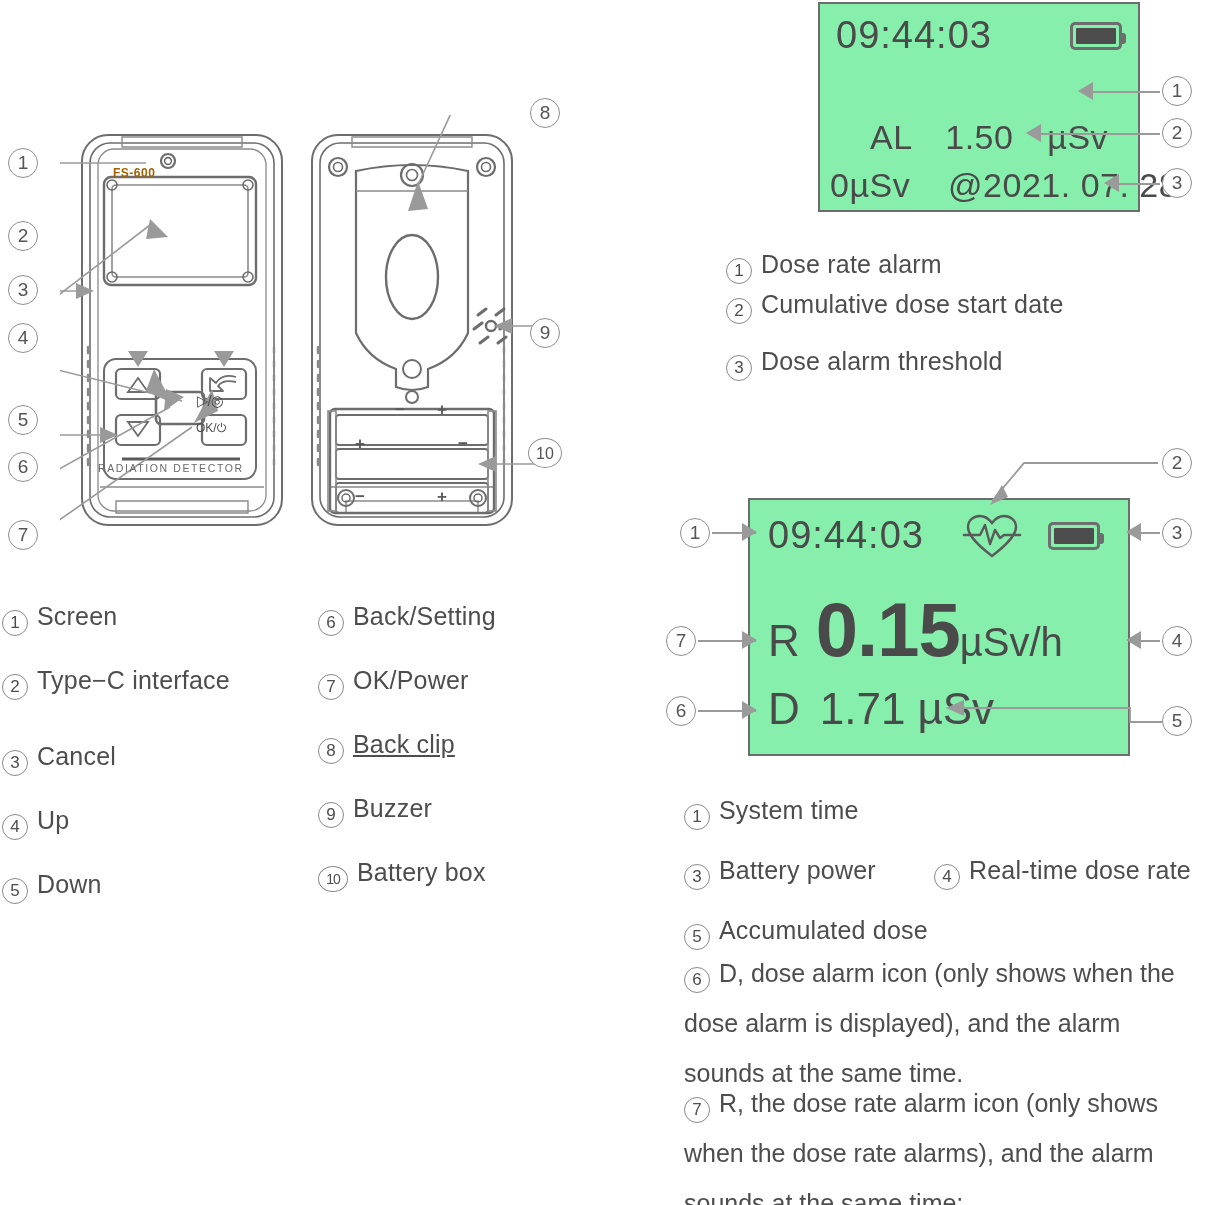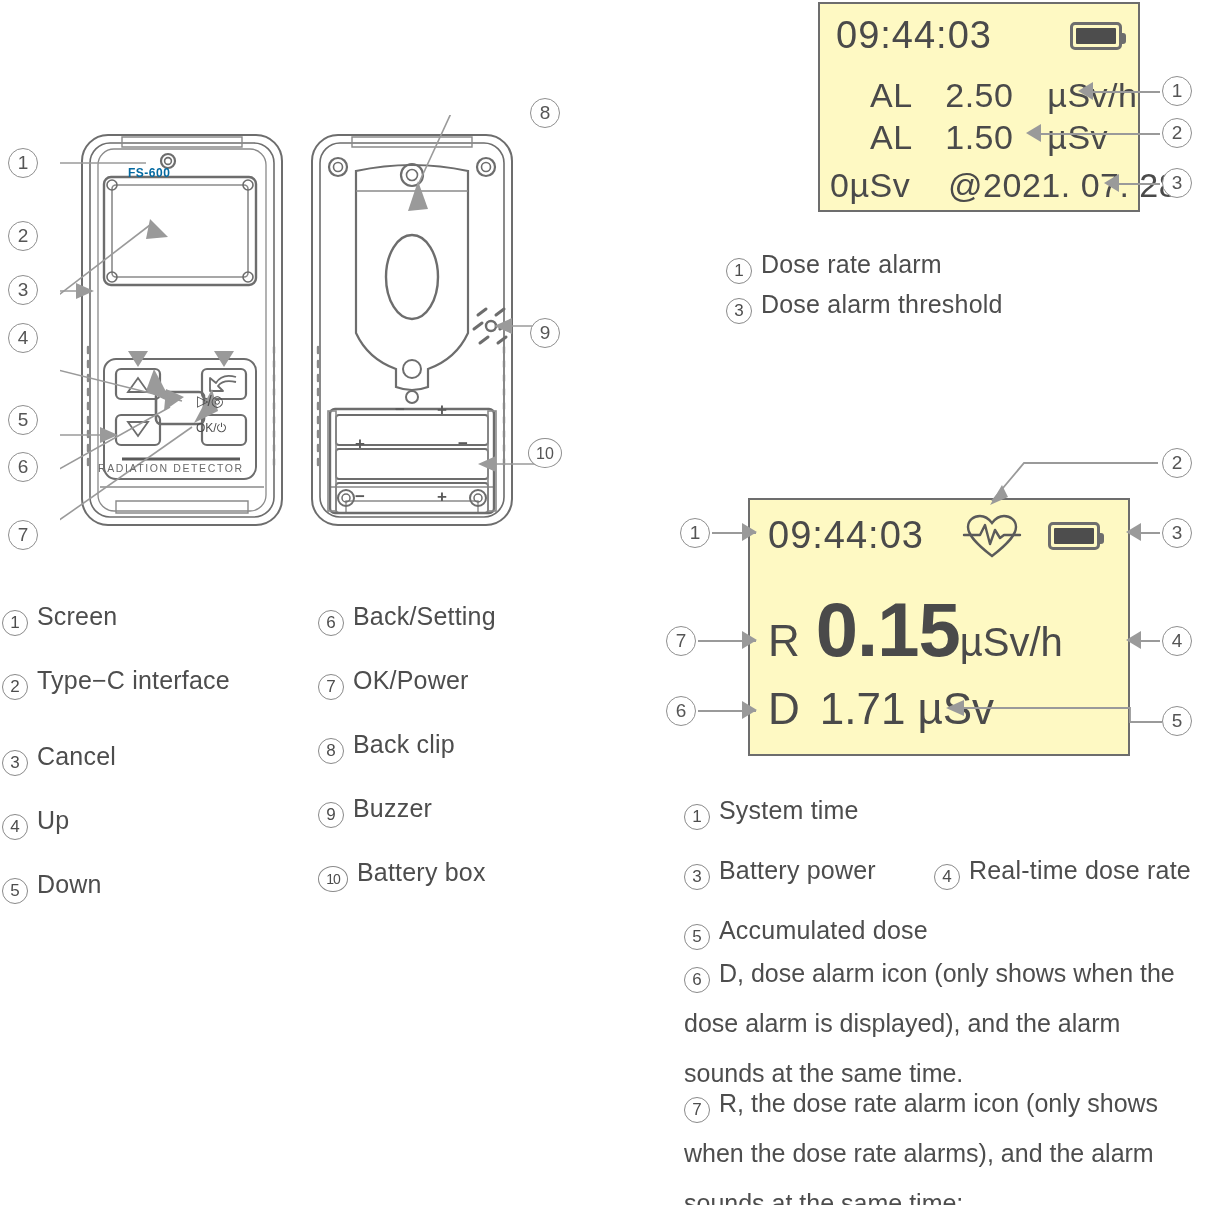--- a/index.html
+++ b/index.html
@@ -29,21 +29,21 @@
   }
 
   
   .lline{background:#9a9a9a;position:absolute;}
   .lh{height:2px;}
   .arrowL,.arrowR,.arrowD{position:absolute;width:0;height:0;}
   .arrowL{border-top:9px solid transparent;border-bottom:9px solid transparent;border-right:15px solid #9a9a9a;}
   .arrowR{border-top:9px solid transparent;border-bottom:9px solid transparent;border-left:15px solid #9a9a9a;}
 
   
-  .lcd{position:absolute;border:2.5px solid #6d6d6d;background:#fef9c3;box-sizing:border-box;}
+  .lcd{position:absolute;border:2.5px solid #6d6d6d;background:#86efac;box-sizing:border-box;}
   .lcd-time{font-size:38px;color:#4a4a4a;letter-spacing:1px;}
   .lcd-row{font-size:34px;color:#4a4a4a;letter-spacing:.5px;white-space:nowrap;}
   .lcd-big{font-size:76px;font-weight:bold;color:#4a4a4a;letter-spacing:-1px;line-height:1;}
   .lcd-unit{font-size:40px;color:#4a4a4a;}
   .lcd-rd{font-size:44px;color:#4a4a4a;}
   .battery{
     width:52px;height:28px;border:3px solid #6d6d6d;border-radius:5px;
     box-sizing:border-box;padding:3px;position:relative;
   }
   .battery .fill{width:100%;height:100%;background:#4d4d4d;border-radius:1px;}
@@ -207,21 +207,21 @@
       <polygon points="134,308 152,274 158,296"></polygon>
       <polygon points="358,66 348,96 368,94"></polygon>
     </g>
 
     <g fill="#9a9a9a">
       <polygon points="68,236 88,236 78,252"></polygon>
       <polygon points="154,236 174,236 164,252"></polygon>
     </g>
   </svg>
 
-  <div class="abs" style="left:128px;top:166px;font-size:12px;font-weight:bold;color:#0369a1;letter-spacing:.5px;text-align:center;">FS-600</div>
+  <div class="abs" style="left:113px;top:166px;font-size:12px;font-weight:bold;color:#a16207;letter-spacing:.5px;text-align:center;">FS-600</div>
   <div class="abs" style="left:98px;top:462px;font-size:10.5px;color:#6a6a6a;letter-spacing:1.6px;">RADIATION DETECTOR</div>
 
   <div class="abs" style="left:197px;top:392px;font-size:15px;color:#4d4d4d;letter-spacing:-1px;">▷/◎</div>
   <div class="abs" style="left:196px;top:421px;font-size:12px;color:#4d4d4d;">OK/⏻</div>
 
   <div class="abs" style="left:395px;top:400px;font-size:17px;font-weight:bold;color:#5a5a5a;">−</div>
   <div class="abs" style="left:437px;top:400px;font-size:17px;font-weight:bold;color:#5a5a5a;">+</div>
   <div class="abs" style="left:355px;top:434px;font-size:17px;font-weight:bold;color:#5a5a5a;">+</div>
   <div class="abs" style="left:458px;top:434px;font-size:17px;font-weight:bold;color:#5a5a5a;">−</div>
   <div class="abs" style="left:355px;top:487px;font-size:17px;font-weight:bold;color:#5a5a5a;">−</div>
@@ -257,48 +257,41 @@
     </div>
   </div>
 
   <div class="abs" style="left:318px;top:602px;">
     <div class="legend-txt" style="margin-bottom:30px;">
       <span class="cnum">6</span><span>Back/Setting</span>
     </div>
     <div class="legend-txt" style="margin-bottom:30px;">
       <span class="cnum">7</span><span>OK/Power</span>
     </div>
-    <div class="legend-txt" style="margin-bottom:30px;">
+    <div class="legend-txt" style="margin-bottom:30px;text-decoration:underline;">
       <span class="cnum">8</span><span>Back clip</span>
     </div>
     <div class="legend-txt" style="margin-bottom:30px;">
       <span class="cnum">9</span><span>Buzzer</span>
     </div>
     <div class="legend-txt">
       <span class="cnum wide">10</span><span>Battery box</span>
     </div>
   </div>
 
   <div class="lcd" style="left:818px;top:2px;width:322px;height:210px;">
 
     <div class="abs" style="left:16px;top:10px;">
       <span class="lcd-time">09:44:03</span>
     </div>
 
     <div class="abs battery" style="left:250px;top:18px;">
       <div class="fill"></div>
     </div>
 
-    <div class="abs lcd-row" style="left:50px;top:72px;">
-      <span>AL</span>
-      <span style="display:inline-block;width:14px;"></span>
-      <span>2.50</span>
-      <span style="display:inline-block;width:14px;"></span>
-      <span>µSv/h</span>
-    </div>
 
     <div class="abs lcd-row" style="left:50px;top:114px;">
       <span>AL</span>
       <span style="display:inline-block;width:14px;"></span>
       <span>1.50</span>
       <span style="display:inline-block;width:14px;"></span>
       <span>µSv</span>
     </div>
 
     <div class="abs lcd-row" style="left:10px;top:162px;">
@@ -316,20 +309,23 @@
   <div class="abs arrowL" style="left:1026px;top:124px;"></div>
   <div class="abs callout" style="left:1162px;top:118px;">2</div>
 
   <div class="abs lline lh" style="left:1116px;top:183px;width:44px;"></div>
   <div class="abs arrowL" style="left:1104px;top:174px;"></div>
   <div class="abs callout" style="left:1162px;top:168px;">3</div>
 
   <div class="abs" style="left:726px;top:250px;">
     <div class="legend-txt" style="margin-bottom:6px;">
       <span class="cnum">1</span><span>Dose rate alarm</span>
+    </div>
+    <div class="legend-txt" style="margin-bottom:23px;">
+      <span class="cnum">2</span><span>Cumulative dose start date</span>
     </div>
     <div class="legend-txt">
       <span class="cnum">3</span><span>Dose  alarm  threshold</span>
     </div>
   </div>
 
   <div class="lcd" style="left:748px;top:498px;width:382px;height:258px;">
 
     <div class="abs lcd-time" style="left:18px;top:14px;">09:44:03</div>
 

